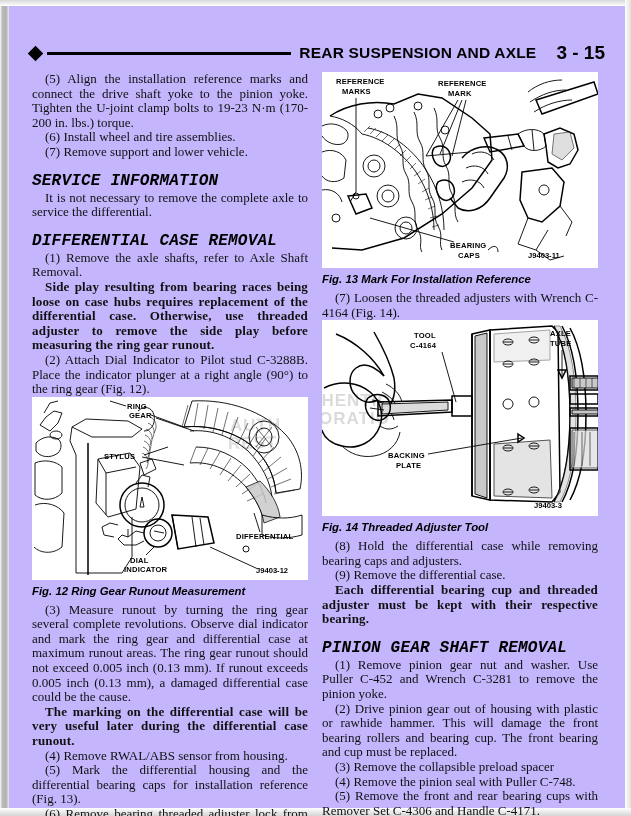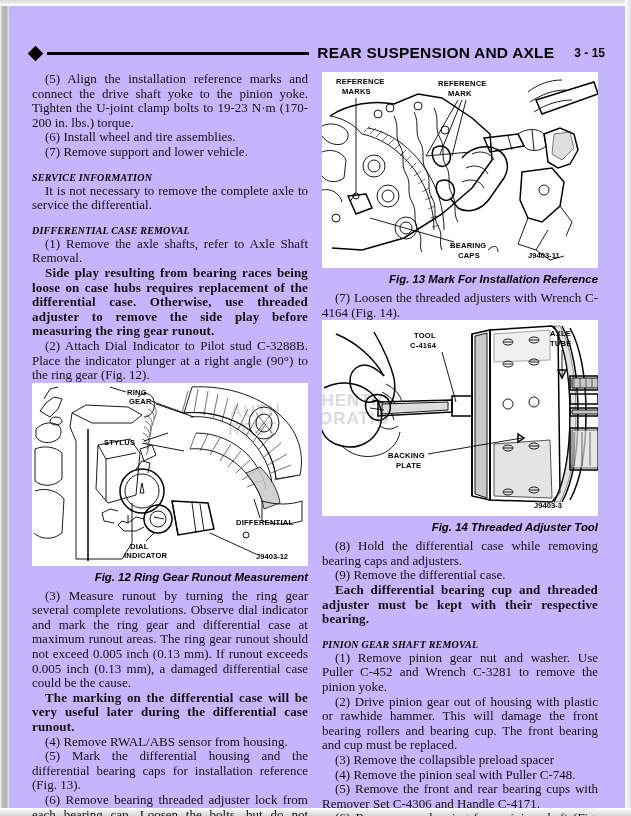--- a/index.html
+++ b/index.html
@@ -73,21 +73,21 @@
     font-family: "Liberation Sans", sans-serif;
     font-weight: bold;
     font-size: 15.5px;
     letter-spacing: 0.2px;
     white-space: nowrap;
     color: #000;
   }
   .hdr-page {
     font-family: "Liberation Sans", sans-serif;
     font-weight: bold;
-    font-size: 12px;
+    font-size: 19px;
     margin-left: 20px;
     white-space: nowrap;
     color: #000;
   }
 
   
   .col {
     position: absolute;
     top: 72px;
     width: 276px;
@@ -110,34 +110,34 @@
   }
   h2.sec {
     font-family: "Liberation Sans", sans-serif;
     font-weight: bold;
     font-size: 13.5px;
     margin: 13px 0 2px 0;
     color: #000;
     letter-spacing: 0.2px;
   }
   h3.sub {
-    font-family: Liberation Serif, serif;
+    font-family: Liberation Mono, monospace;
     font-weight: bold;
     font-style: italic;
-    font-size: 10px;
+    font-size: 16px;
     margin: 12px 0 1px 0;
     color: #000;
     letter-spacing: 0.2px;
   }
   .fig-cap {
     font-family: "Liberation Sans", sans-serif;
     font-weight: bold;
     font-style: italic;
     font-size: 11.4px;
-    text-align: right;
+    text-align: left;
     margin: 5px 0 6px 0;
     color: #000;
   }
   .figbox {
     position: relative;
     width: 276px;
     background: #fff;
   }
   .figbox svg { display: block; }
 

